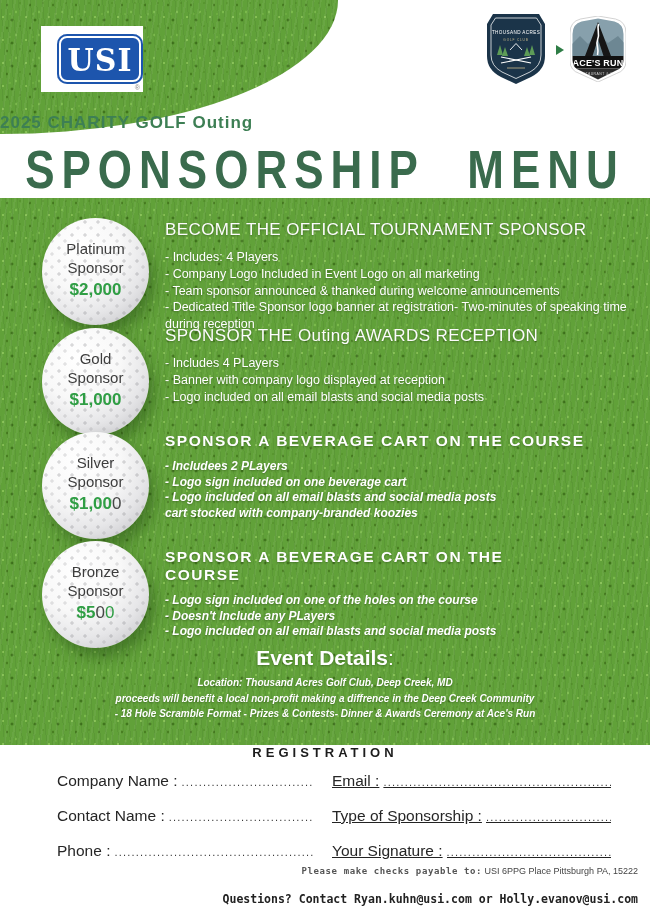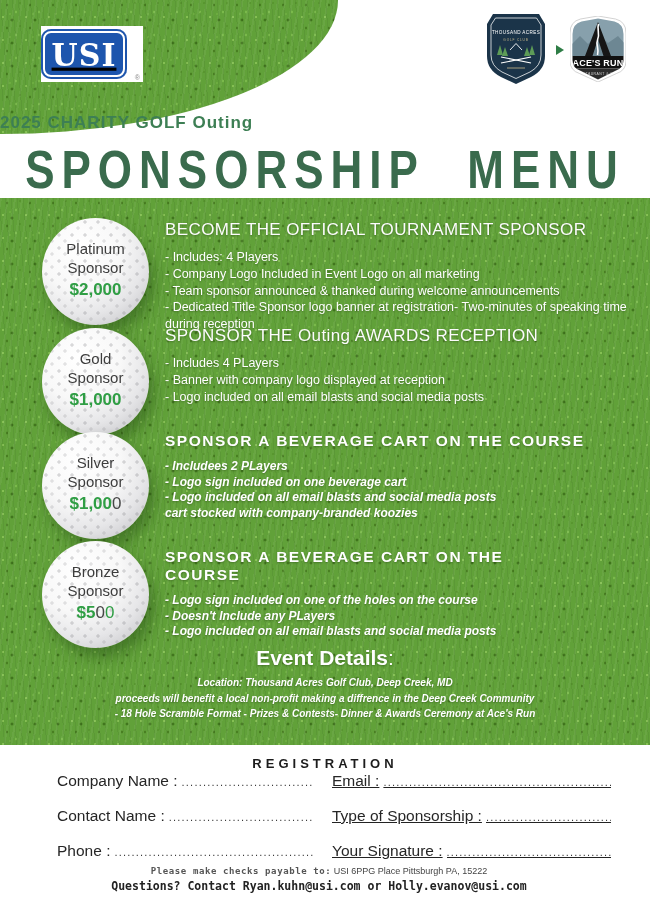--- a/index.html
+++ b/index.html
@@ -24,22 +24,22 @@
       radial-gradient(2px 2px at 10px 14px,#6fae41 30%, transparent 62%);
     background-size:auto,auto,23px 23px,23px 23px,23px 23px,23px 23px,23px 23px,23px 23px;
   }
 
   
   .blob {
     position:absolute; left:0; top:0; width:338px; height:134px;
     border-bottom-right-radius:100% 100%;
   }
   .usi-logo {
-    position:absolute; left:41px; top:26px; width:102px; height:56px;
-    background:#ffffff; display:flex; align-items:center; justify-content:flex-start;text-decoration:underline;
+    position:absolute; left:41px; top:26px; width:102px; height:66px;
+    background:#ffffff; display:flex; align-items:center; justify-content:flex-end;
   }
   .usi-box {
     width:86px; height:50px; background:#1d55ad; border-radius:10px;
     box-shadow:inset 0 0 0 2px #1d55ad, inset 0 0 0 4px #ffffff;
     display:flex; align-items:center; justify-content:center;
   }
   .usi-box span {
     color:#ffffff; font-family:"DejaVu Serif", serif; font-weight:800;
     font-size:30px; letter-spacing:1px; transform:scaleY(1.05);
   }
@@ -99,36 +99,36 @@
 
   
   .event { position:absolute; left:0; right:0; top:448px; text-align:center; }
   .event-h { font-size:21px; font-weight:800; }
   .event-h .colon { font-weight:400; }
   .event-lines { margin-top:5px; }
   .event-lines div { font-size:10px; font-weight:700; font-style:italic; line-height:1.55; }
 
   
   .registration { position:absolute; left:0; top:745px; width:650px; height:174px; background:#ffffff; color:#232323; }
-  .reg-h { text-align:center; margin-top:11px; font-size:13px; font-weight:800; letter-spacing:4px; color:#1c1c1c; }
+  .reg-h { text-align:center; margin-top:0; font-size:13px; font-weight:800; letter-spacing:4px; color:#1c1c1c; }
   .form-col { position:absolute; top:27px; }
   .col-left  { left:38px;  width:276px; }
   .col-right { left:313px; width:298px;text-decoration:underline; }
   .f-row { display:flex; align-items:baseline; height:18px; margin-bottom:17px; }
   .f-label { white-space:nowrap; font-size:15.5px; color:#262626; margin-right:4px;margin-left:19px; }
   .f-dots {
     flex:1; overflow:hidden; white-space:nowrap; font-size:11px; letter-spacing:1.2px;
     color:#3a3a3a; cursor:text;
   }
 
   
-  .footer { position:absolute; left:0; right:12px; top:866px; text-align:center; }
+  .footer { position:absolute; left:0; right:12px; top:866px; text-align:right; }
   .checks { font-size:9px; color:#444; }
   .checks .rounded { font-family:"DejaVu Sans Mono", monospace; font-weight:700; letter-spacing:0.6px; color:#555; }
-  .questions { margin-top:3px; font-size:11.5px; font-weight:700; font-family:"DejaVu Sans Mono", monospace; color:#222; }
+  .questions { margin-top:16px; font-size:11.5px; font-weight:700; font-family:"DejaVu Sans Mono", monospace; color:#222; }
   .questions a { color:#222; text-decoration:none; }
 
   svg text { font-family:"Liberation Sans", sans-serif; }
 </style>
 </head>
 <body>
 
 <div class="page">
 
   <div class="blob grass"></div>

